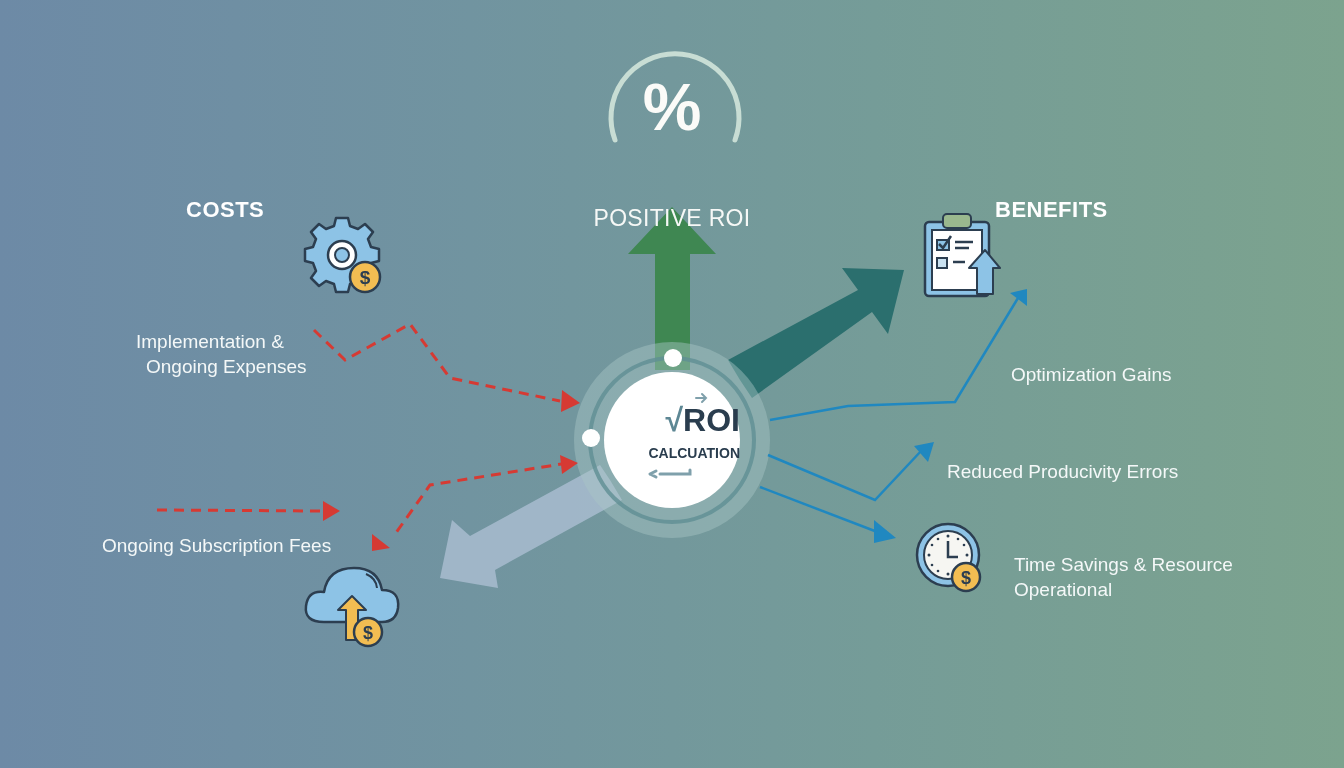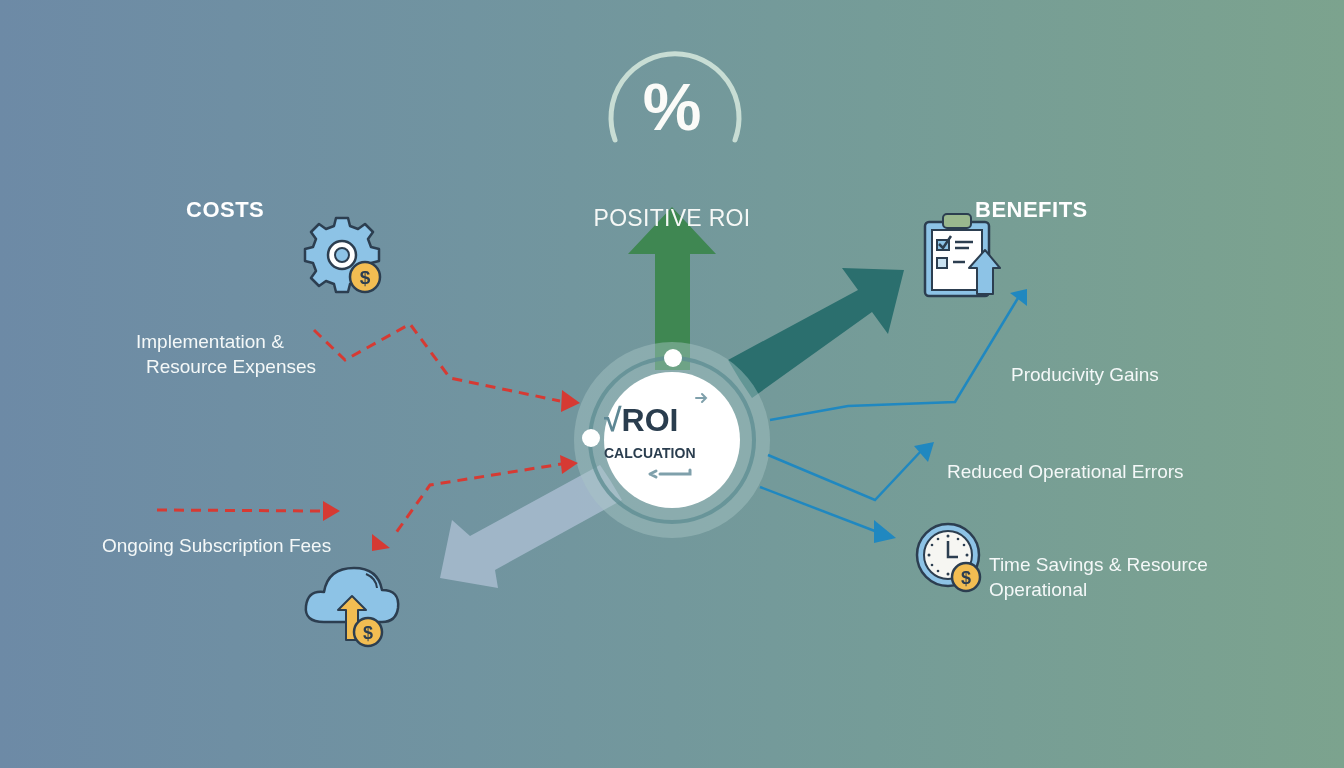--- a/index.html
+++ b/index.html
@@ -5,21 +5,21 @@
   html, body { margin:0; padding:0; }
   body {
     width:1344px; height:768px; overflow:hidden; position:relative;
     background: linear-gradient(90deg, #6d8aa6 0%, #7194a0 35%, #759c98 65%, #7ca38e 100%);
     font-family: "Liberation Sans", "DejaVu Sans", sans-serif;
   }
   .layer { position:absolute; left:0; top:0; width:1344px; height:768px; }
   .txt { position:absolute; color:#ffffff; }
   .heading { font-weight:bold; font-size:22px; letter-spacing:0.5px; }
   .label { font-size:19px; line-height:25px; color:#f4f8f8; }
-  .center-title { position:absolute; left:0; width:100%; text-align:left; color:#2a3d4e; }
+  .center-title { position:absolute; left:0; width:100%; text-align:right; color:#2a3d4e; }
 </style>
 </head>
 <body>
 
 <svg class="layer" viewBox="0 0 1344 768" xmlns="http://www.w3.org/2000/svg">
 
   <path d="M615,140 A64,64 0 1 1 735,140" fill="none" stroke="#c8ddd4" stroke-width="5" stroke-linecap="round"></path>
 
   <polygon points="655,370 655,254 628,254 672,207 716,254 690,254 690,370" fill="#3f8752"></polygon>
 
@@ -113,32 +113,32 @@
   </g>
 </svg>
 
 <div class="txt" style="left:622px; top:72px; width:100px; text-align:center; font-size:66px; font-weight:bold; line-height:70px; color:#fbfbf8;">%</div>
 <div class="txt" style="left:560px; top:165px; width:224px; text-align:center; font-size:23px; letter-spacing:0.3px; color:#f6f8f6;margin-top:40px;">POSITIVE ROI</div>
 
 <div class="txt heading" style="left:186px; top:197px;">COSTS</div>
 
 <div class="txt label" style="left:136px; top:329px;">
   <div>Implementation &amp;</div>
-  <div style="padding-left:10px;">Resource Expenses</div>
+  <div style="padding-left:10px;">Ongoing Expenses</div>
 </div>
 
 <div class="txt label" style="left:102px; top:533px;text-align:center;">Ongoing Subscription Fees</div>
 
-<div class="txt heading" style="left:975px; top:197px;text-align:right;">BENEFITS</div>
+<div class="txt heading" style="left:995px; top:197px;text-align:right;">BENEFITS</div>
 
-<div class="txt label" style="left:1011px; top:362px;">Producivity Gains</div>
+<div class="txt label" style="left:1011px; top:362px;">Optimization Gains</div>
 
-<div class="txt label" style="left:947px; top:459px;">Reduced Operational Errors</div>
+<div class="txt label" style="left:947px; top:459px;">Reduced Producivity Errors</div>
 
-<div class="txt label" style="left:989px; top:552px;">
+<div class="txt label" style="left:1014px; top:552px;">
   <div>Time Savings &amp; Resource</div>
   <div>Operational</div>
 </div>
 
 <div style="position:absolute; left:604px; top:372px; width:136px; height:136px;">
   <div class="center-title" style="top:30px; font-size:32px; font-weight:bold; line-height:36px;">
     <span style="color:#5d8794;">√</span><span>ROI</span>
   </div>
   <div class="center-title" style="top:73px; font-size:14px; font-weight:bold;">CALCUATION</div>
 </div>

